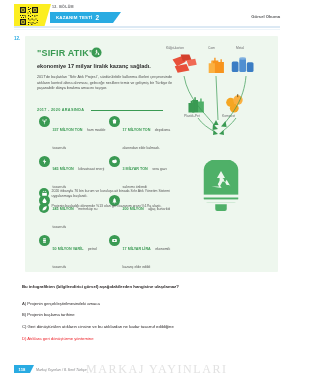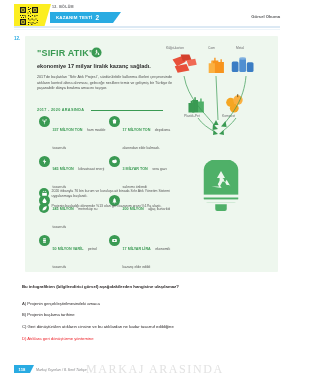--- a/index.html
+++ b/index.html
@@ -455,16 +455,16 @@
     </div>
     <div class="option answer">
       <span>D)</span>
       <span>Atıklara geri dönüştürme yöntemine</span>
     </div>
   </div>
 
   <div class="footer">
     <div class="page-num">118</div>
     <div class="footer-text">Markaj Yayınları / 8. Sınıf Türkçe</div>
-    <div class="watermark">MARKAJ ARASINDA</div>
+    <div class="watermark">MARKAJ YAYINLARI</div>
   </div>
 
 </div>
 
 </body></html>

